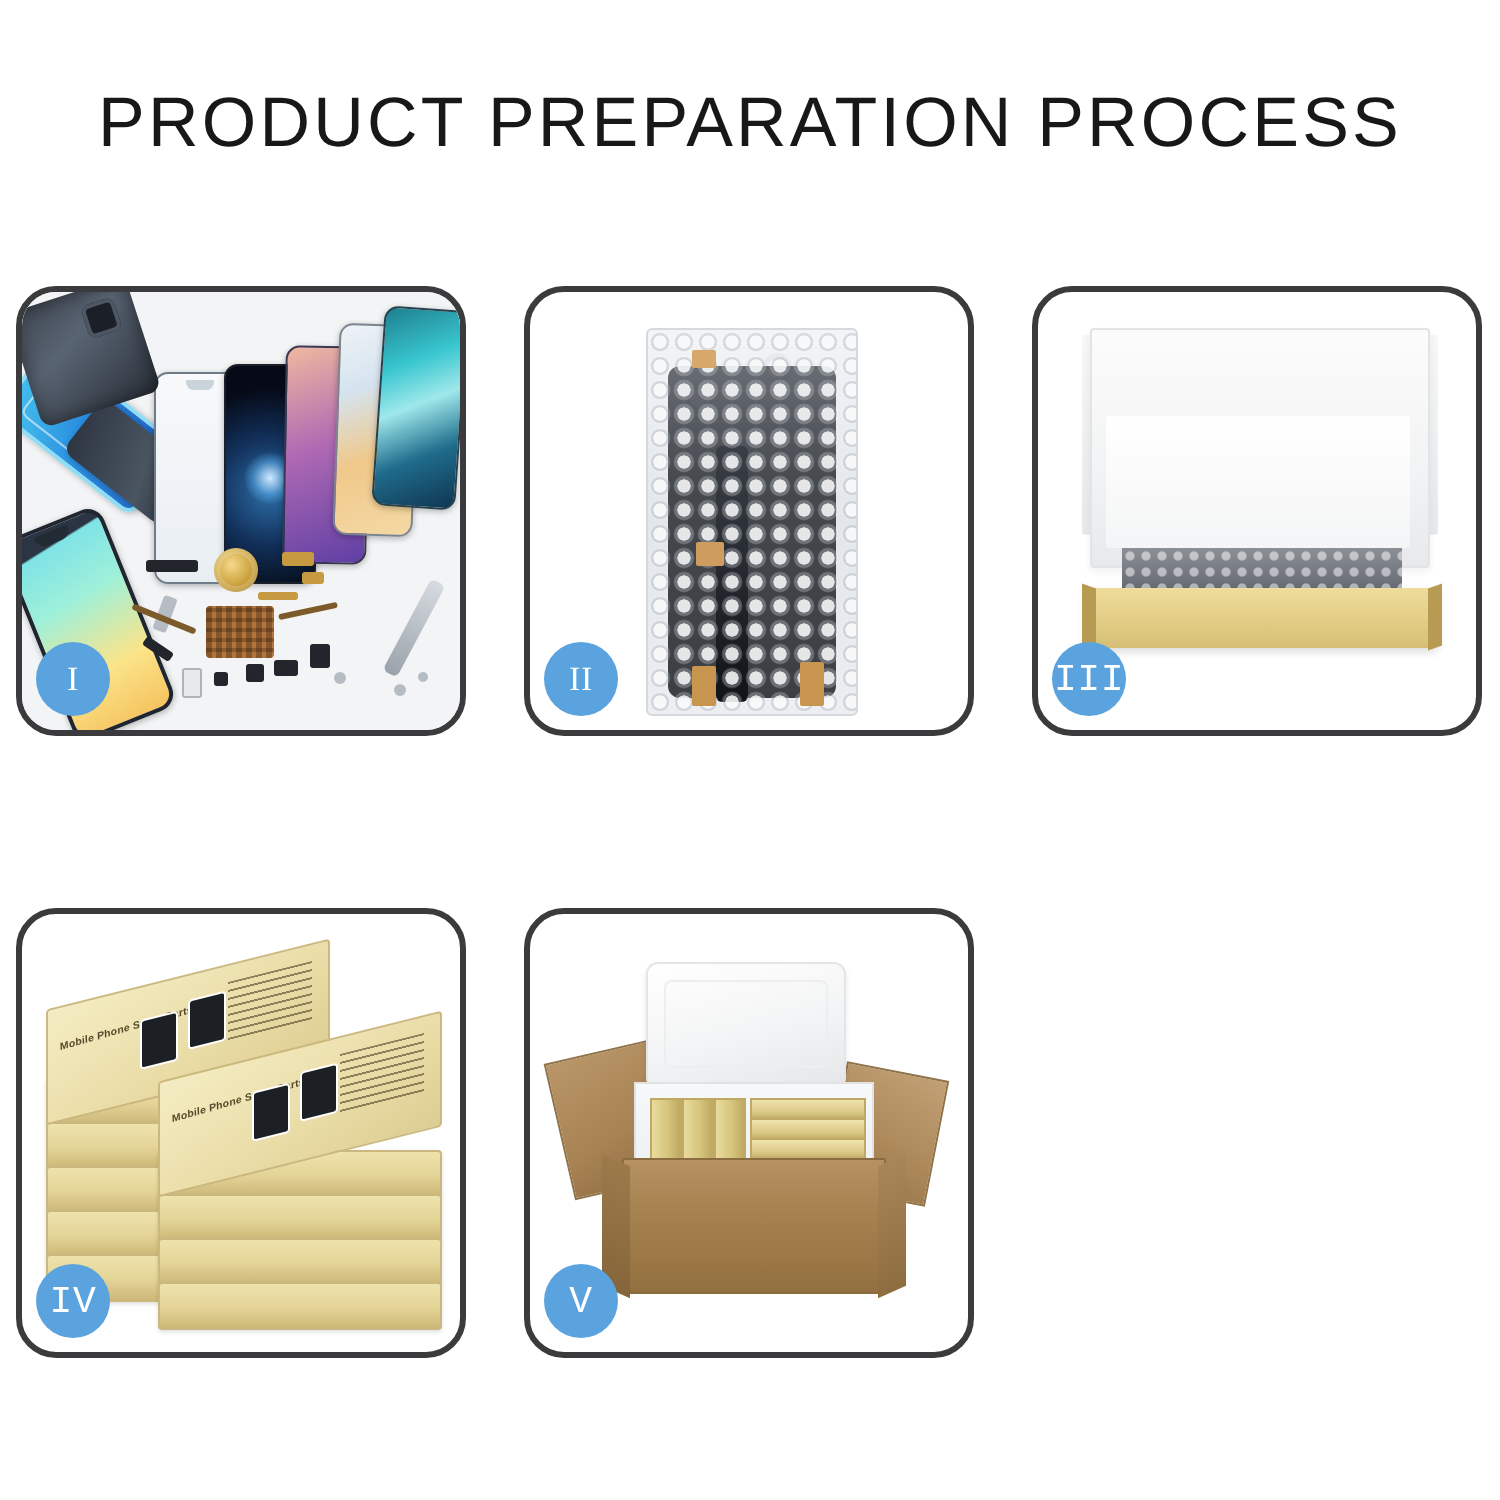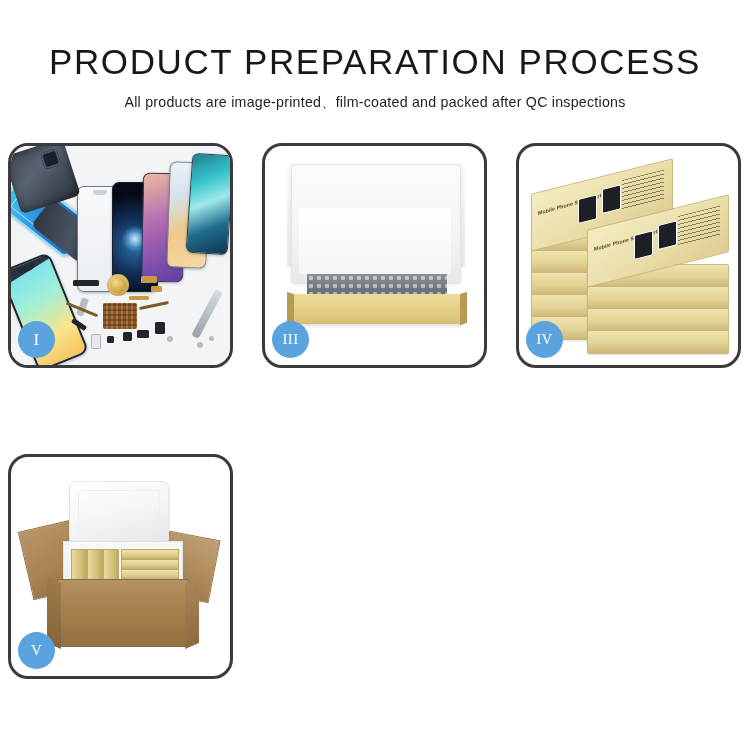--- a/index.html
+++ b/index.html
@@ -83,21 +83,21 @@
     color: #ffffff;
     display: flex;
     align-items: center;
     justify-content: center;
     font-family: "Liberation Serif", serif;
     font-size: 17px;
     letter-spacing: 0.3px;
     z-index: 40;
     user-select: none;
   }
-  .badge.small { font-size: 15px; }
+  .badge.small { font-size: 19px; font-family: Liberation Mono, monospace; }
 
   
   .p1-bg { position:absolute; inset:0; background:#f3f4f5; }
   .ph {
     position: absolute;
     border-radius: 6px;
     box-shadow: 0 1px 3px rgba(0,0,0,.28);
   }
   
   .p1-blue {
@@ -417,21 +417,20 @@
     position:absolute; left:48px; top:156px; width:17px; height:18px;
     background: rgba(150,126,92,.5);
     transform: skewY(14deg);
   }
 </style>
 </head>
 <body>
 
 <div class="header">
   <h1 class="page-title">PRODUCT PREPARATION PROCESS</h1>
-  <p class="page-subtitle">All products are image-printed、film-coated and packed after QC inspections</p>
 </div>
 
 <div class="grid">
 
   <div class="panel">
     <div class="panel-canvas">
       <div class="p1-bg"></div>
 
       <div class="ph p1-blue"></div>
       <div class="ph p1-darkslab"></div>
@@ -462,20 +461,35 @@
       <div class="comp dark" style="left:144px; top:176px; width:10px; height:12px;"></div>
       <div class="comp silver" style="left:156px; top:190px; width:6px; height:6px; border-radius:50%;"></div>
       <div class="comp silver" style="left:186px; top:196px; width:6px; height:6px; border-radius:50%;"></div>
       <div class="comp silver" style="left:198px; top:190px; width:5px; height:5px; border-radius:50%;"></div>
       <div class="comp dark" style="left:60px;  top:176px; width:16px; height:5px; transform:rotate(34deg);"></div>
       <div class="comp gold" style="left:118px; top:150px; width:20px; height:4px;"></div>
     </div>
     <div class="badge">I</div>
   </div>
 
+  <div class="panel">
+    <div class="panel-canvas">
+      <div class="p2-bag">
+        <div class="p2-inner"></div>
+        <div class="p2-ribbon"></div>
+        <div class="p2-bubbles2"></div>
+        <div class="p2-bubbles"></div>
+        <div class="p2-tape"></div>
+        <div class="p2-tape p2-tape2"></div>
+        <div class="p2-tape p2-tape3"></div>
+        <div class="p2-tape p2-tape4"></div>
+      </div>
+    </div>
+    <div class="badge">II</div>
+  </div>
 
   <div class="panel">
     <div class="panel-canvas">
       <div class="p3-lidflapL"></div>
       <div class="p3-lidflapR"></div>
       <div class="p3-lid"></div>
       <div class="p3-foam"></div>
       <div class="p3-grayfill"></div>
       <div class="p3-boxfront"></div>
     </div>

